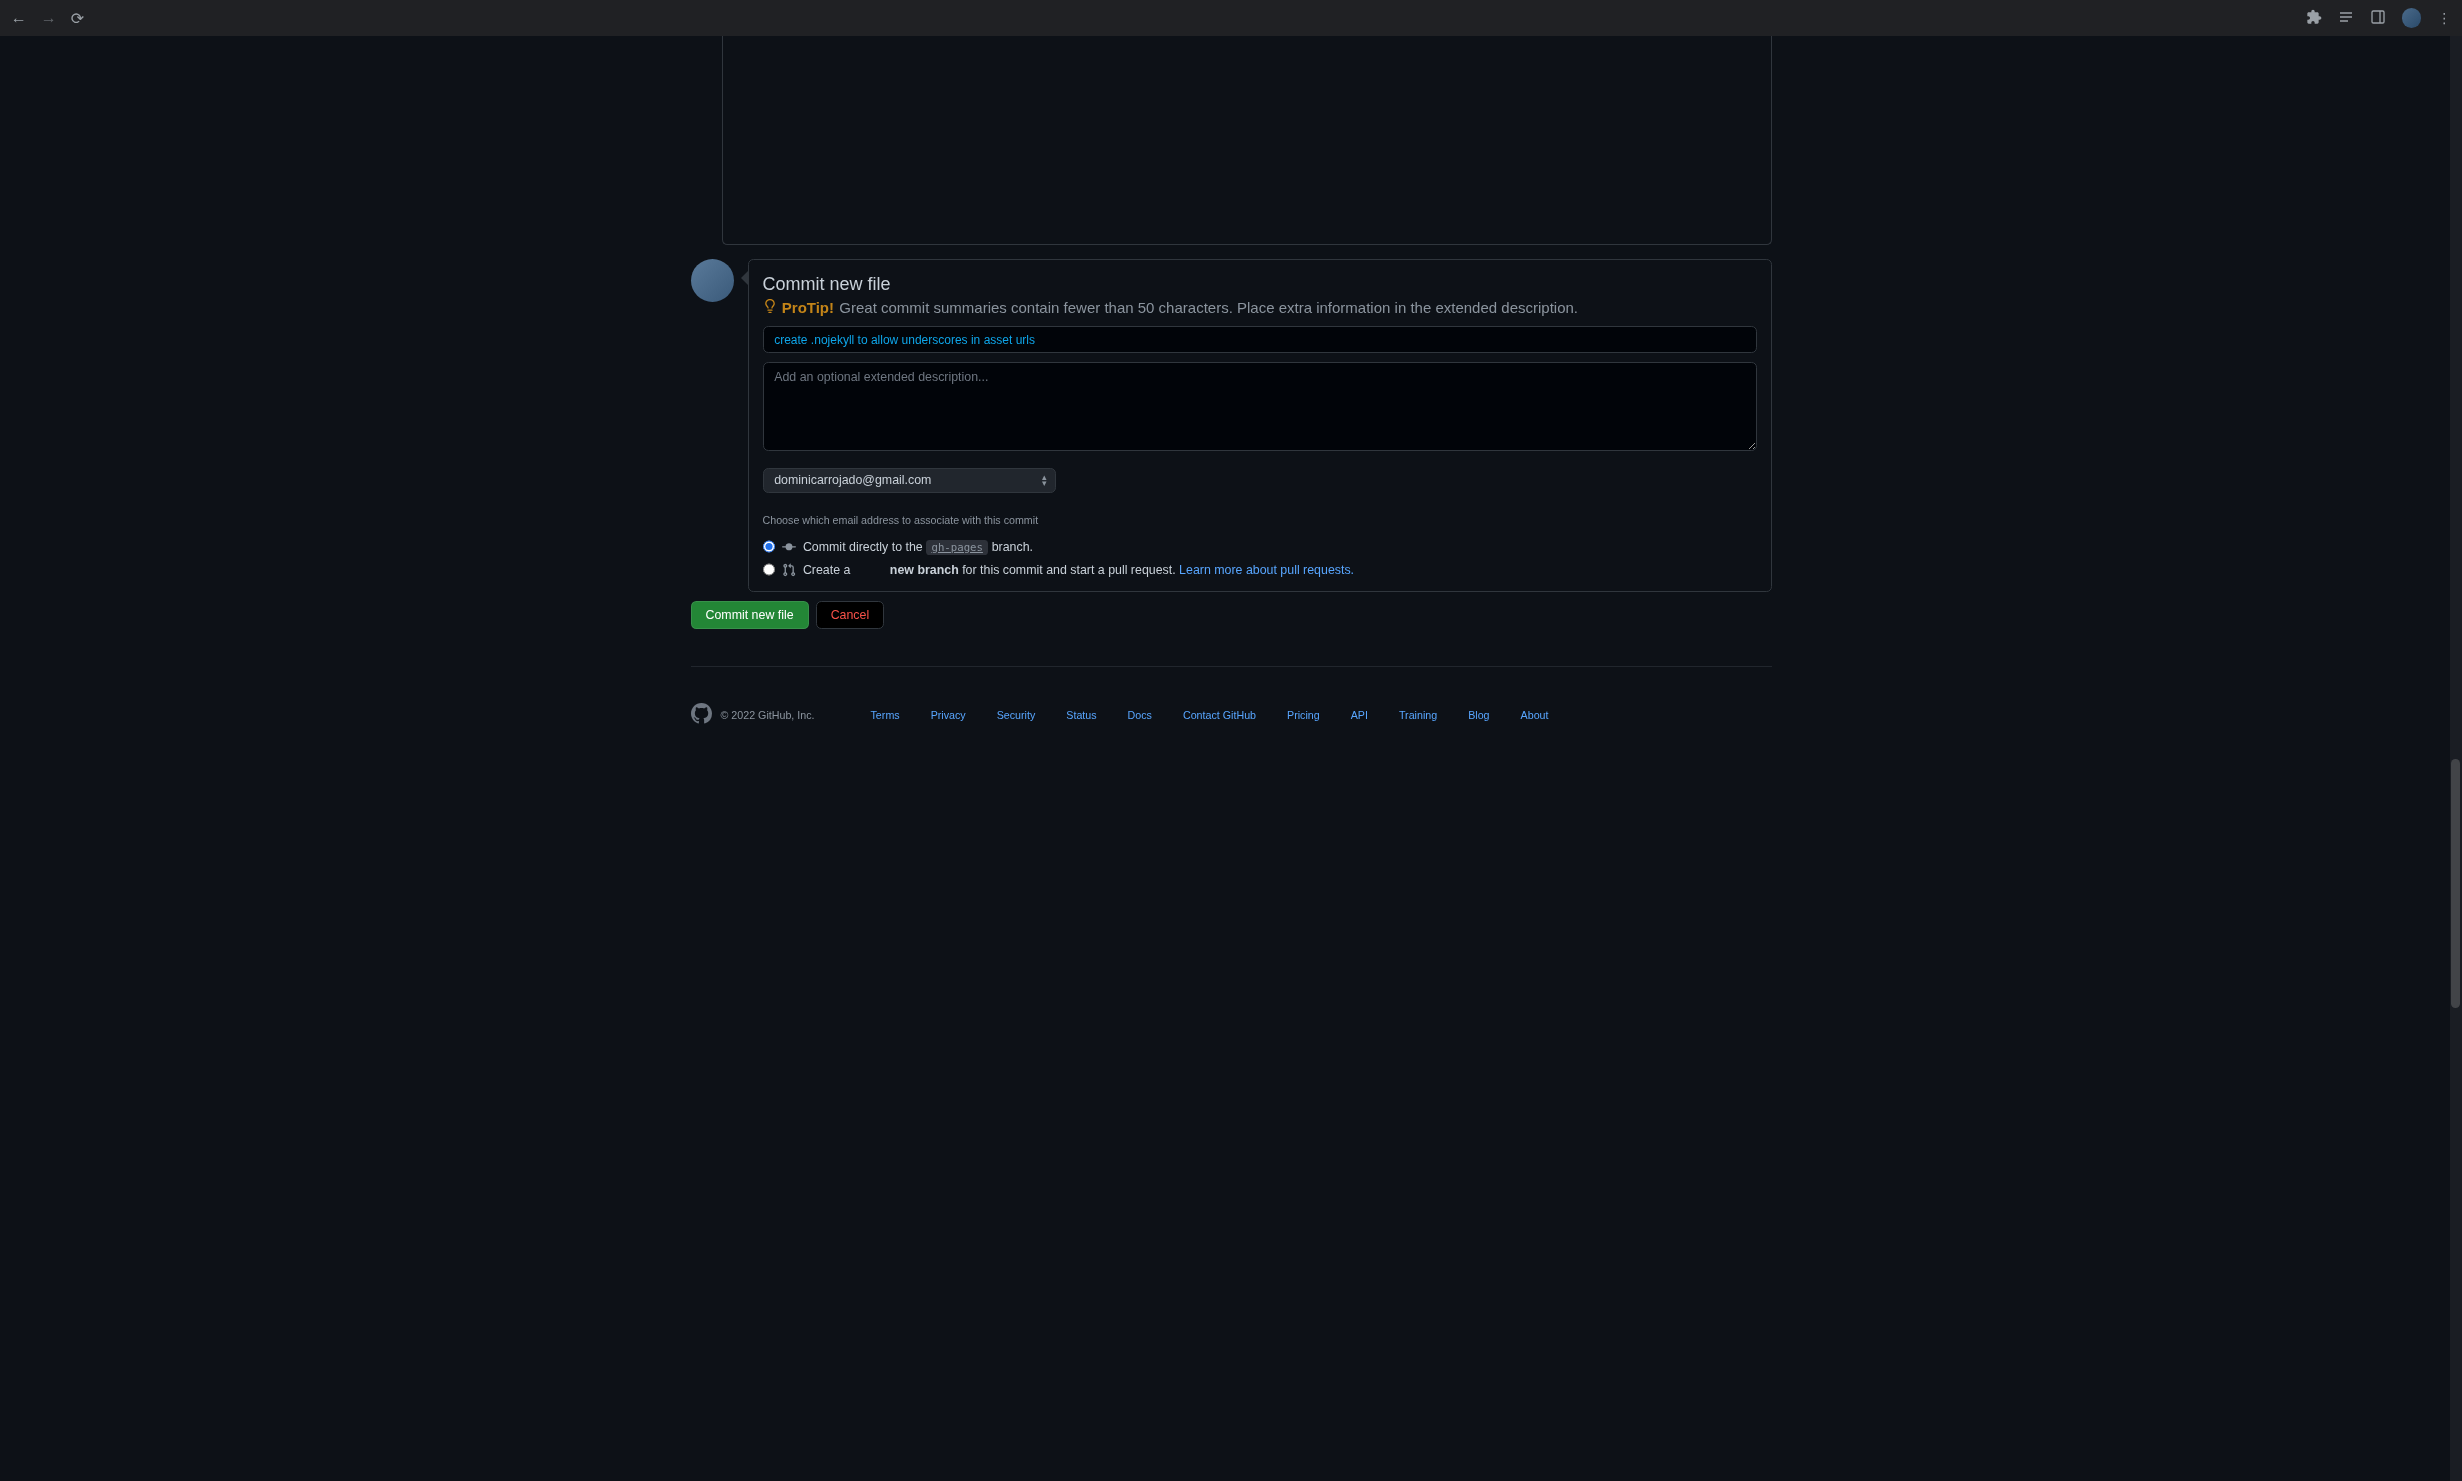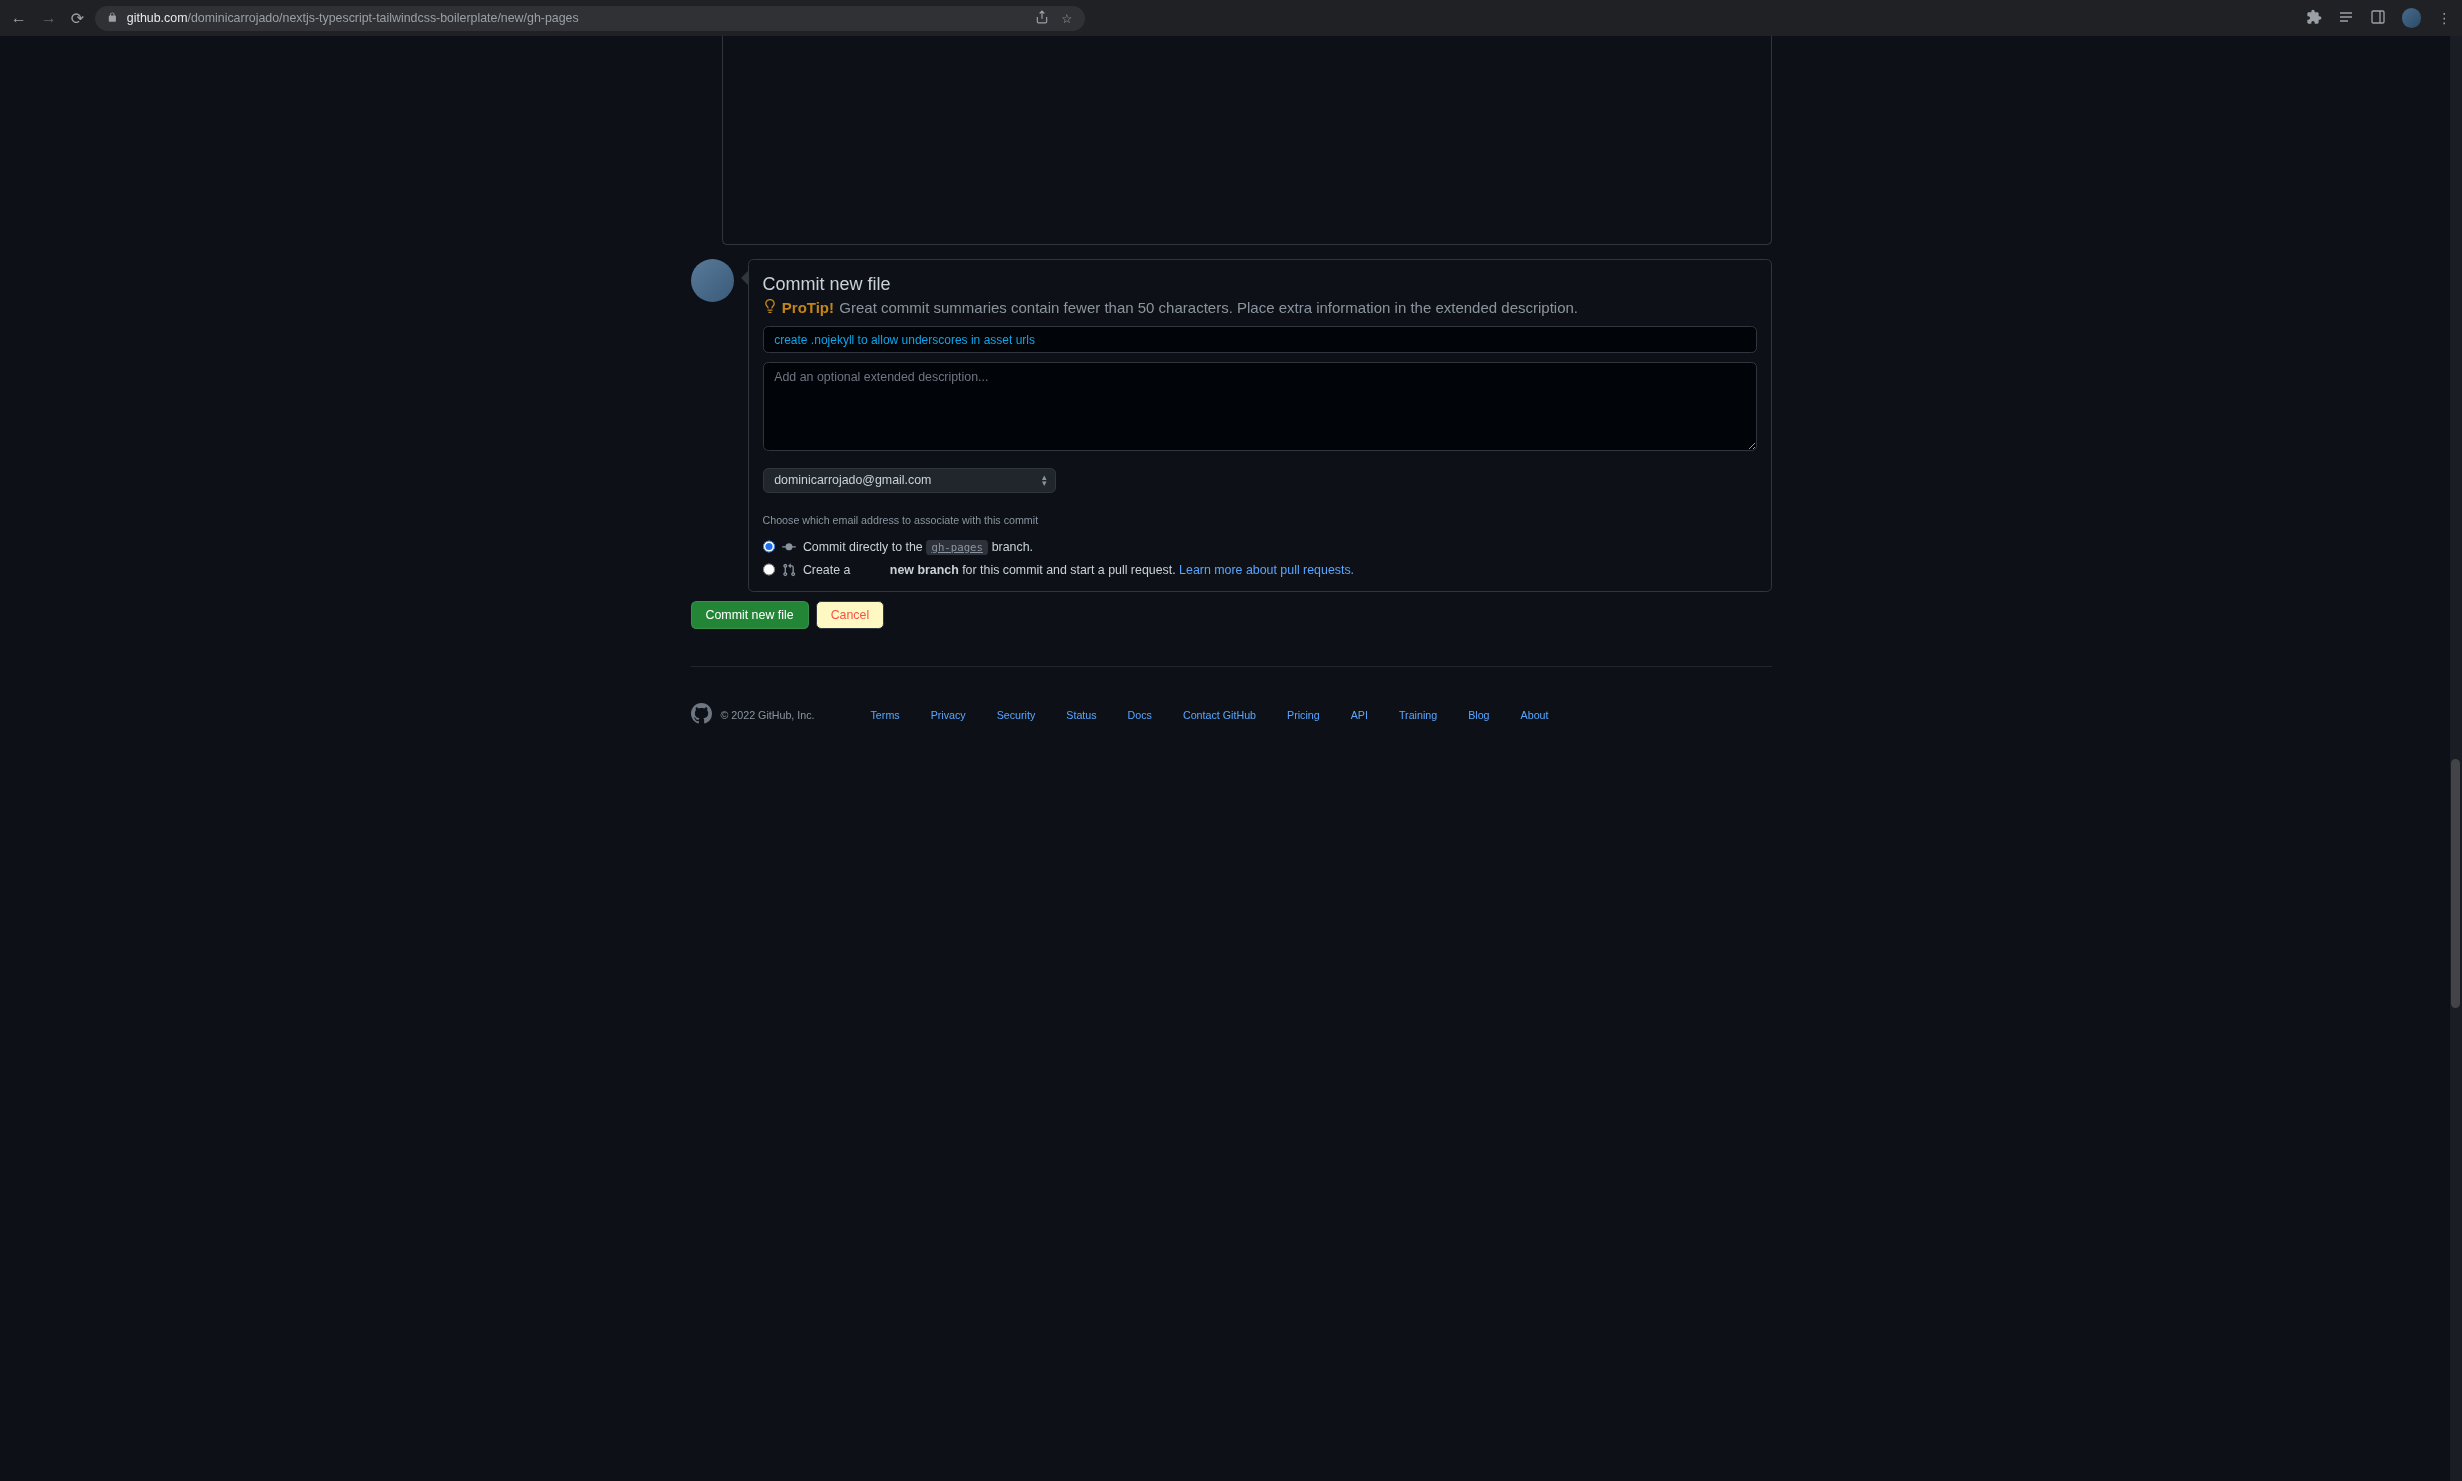--- a/index.html
+++ b/index.html
@@ -273,21 +273,21 @@
       border: 0.9px solid rgba(240,246,252,0.1);
       color: #fff;
       padding: 6.2px 14px;
       border-radius: 5.3px;
       font-size: 12.4px;
       font-weight: 500;
       cursor: pointer;
       font-family: inherit;
     }
     .btn-secondary {
-      background: #fef9c3;
+      background: #000000;
       border: 0.9px solid #30363d;
       color: #f85149;
       padding: 6.2px 14px;
       border-radius: 5.3px;
       font-size: 12.4px;
       font-weight: 500;
       cursor: pointer;
       font-family: inherit;
     }
     .footer {
@@ -322,36 +322,20 @@
     }
   </style>
 </head>
 <body>
 
 <div class="browser-chrome">
   <div class="nav-buttons">
     <span class="nav-icon">←</span>
     <span class="nav-icon disabled">→</span>
     <span class="nav-icon">⟳</span>
-  </div>
-  <div class="address-bar">
-    <span class="lock-icon">
-      <svg width="10.7" height="10.7" viewBox="0 0 24 24" fill="currentColor">
-          <path d="M18 8h-1V6c0-2.76-2.24-5-5-5S7 3.24 7 6v2H6c-1.1 0-2 .9-2 2v10c0 1.1.9 2 2 2h12c1.1 0 2-.9 2-2V10c0-1.1-.9-2-2-2zM9 6c0-1.66 1.34-3 3-3s3 1.34 3 3v2H9V6z"></path>
-        </svg>
-    </span>
-    <span class="url-text">
-      <span class="domain">github.com</span><span>/dominicarrojado/nextjs-typescript-tailwindcss-boilerplate/new/gh-pages</span>
-    </span>
-    <span style="margin-left:auto;color:#9aa0a6;display:flex;gap:12.4px;align-items:center;">
-      <span><svg width="14" height="14" viewBox="0 0 24 24" fill="none" stroke="currentColor" stroke-width="2">
-            <path d="M4 12v8a2 2 0 002 2h12a2 2 0 002-2v-8M16 6l-4-4-4 4M12 2v13"></path>
-          </svg></span>
-      <span>☆</span>
-    </span>
   </div>
   <div class="chrome-actions">
     <span class="chrome-action-icon"><svg width="16" height="16" viewBox="0 0 24 24" fill="currentColor">
           <path d="M20.5 11H19V7c0-1.1-.9-2-2-2h-4V3.5C13 2.12 11.88 1 10.5 1S8 2.12 8 3.5V5H4c-1.1 0-2 .9-2 2v4h1.5C4.88 11 6 12.12 6 13.5S4.88 16 3.5 16H2v4c0 1.1.9 2 2 2h4v-1.5c0-1.38 1.12-2.5 2.5-2.5s2.5 1.12 2.5 2.5V22h4c1.1 0 2-.9 2-2v-4h1.5c1.38 0 2.5-1.12 2.5-2.5S21.88 11 20.5 11z"></path>
         </svg></span>
     <span class="chrome-action-icon"><svg width="16" height="16" viewBox="0 0 24 24" fill="none" stroke="currentColor" stroke-width="2">
           <path d="M3 6h18M3 12h18M3 18h12"></path>
         </svg></span>
     <span class="chrome-action-icon"><svg width="16" height="16" viewBox="0 0 24 24" fill="none" stroke="currentColor" stroke-width="2">
           <rect x="3" y="3" width="18" height="18" rx="2"></rect>

